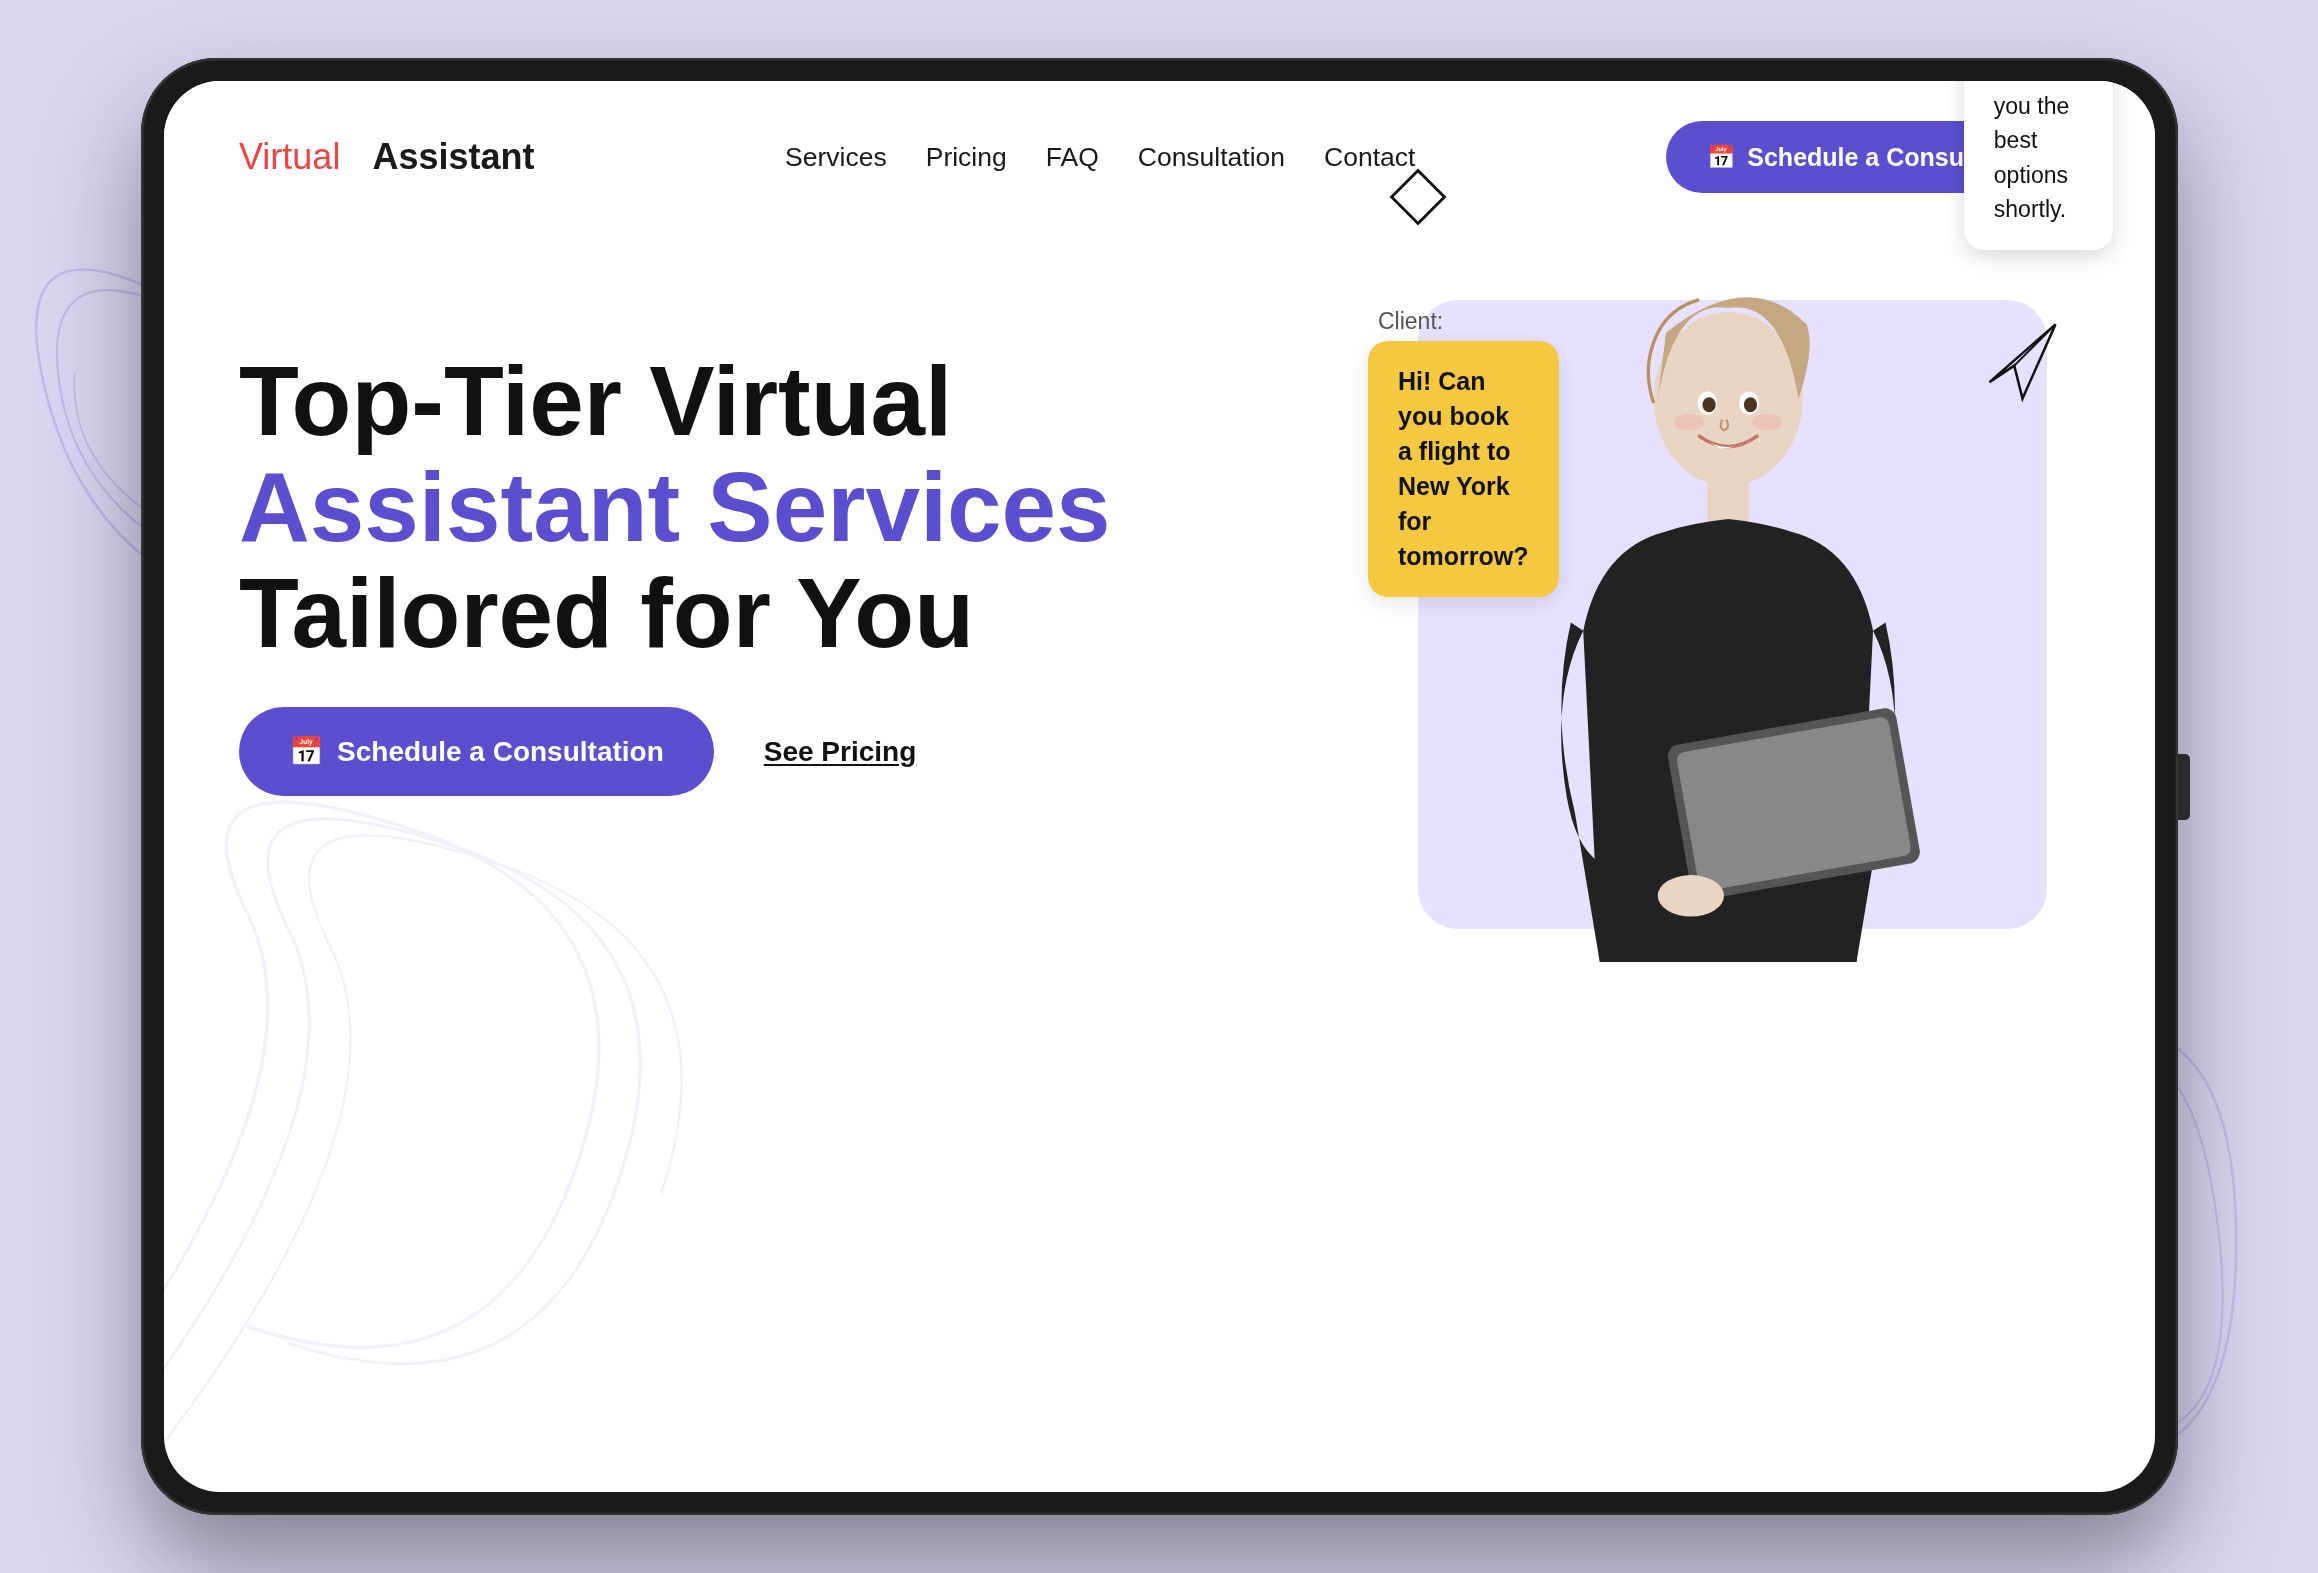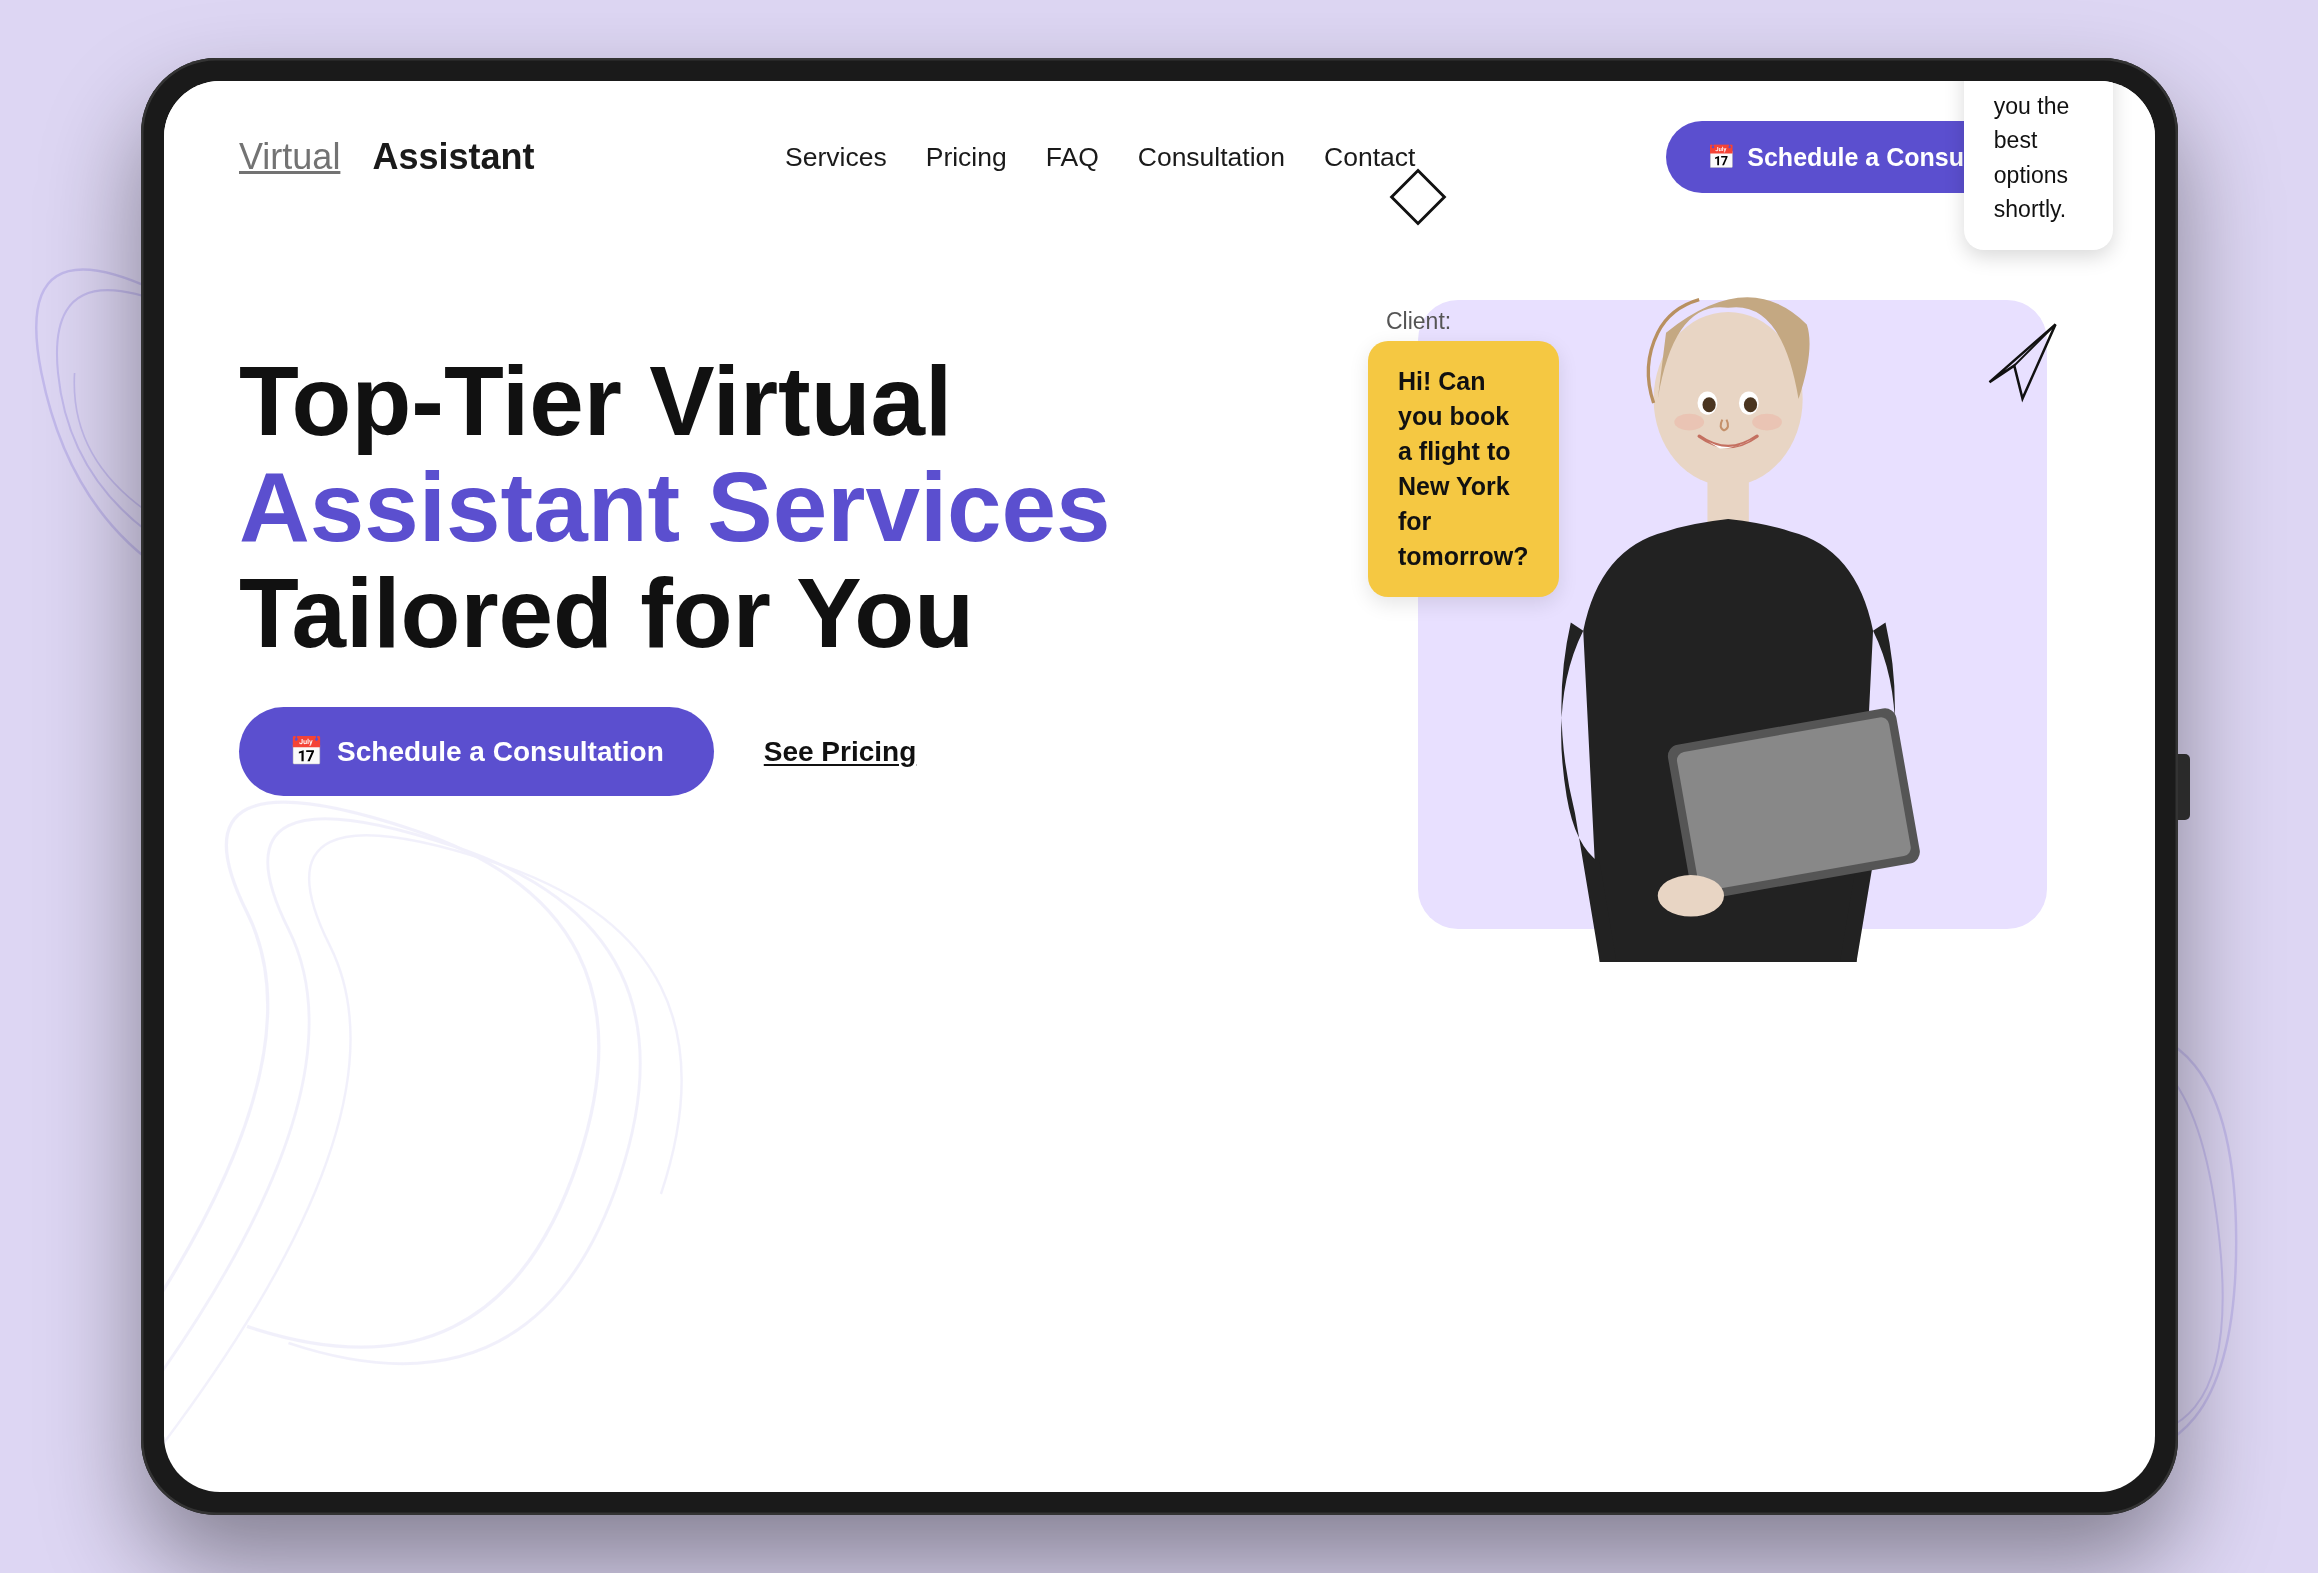--- a/index.html
+++ b/index.html
@@ -78,23 +78,22 @@
       padding: 40px 75px;
       background: #fff;
     }
 
     .logo {
       font-size: 36px;
       font-weight: 400;
     }
 
     .logo-virtual {
-      color: #737373;
+      color: #ef4444;
       font-weight: 400;
-      text-decoration: underline;
     }
 
     .logo-assistant {
       color: #1a1a1a;
       font-weight: 700;
       margin-left: 32px;
     }
 
     .nav-links {
       display: flex;
@@ -228,21 +227,21 @@
     
     .woman-svg {
       width: 100%;
       height: 100%;
     }
 
     
     .chat-client-label {
       position: absolute;
       top: 0;
-      left: 18px;
+      left: 10px;
       font-size: 23px;
       color: #555;
       font-weight: 500;
     }
 
     .chat-bubble-client {
       position: absolute;
       top: 33px;
       left: 0px;
       background: #f5c842;

